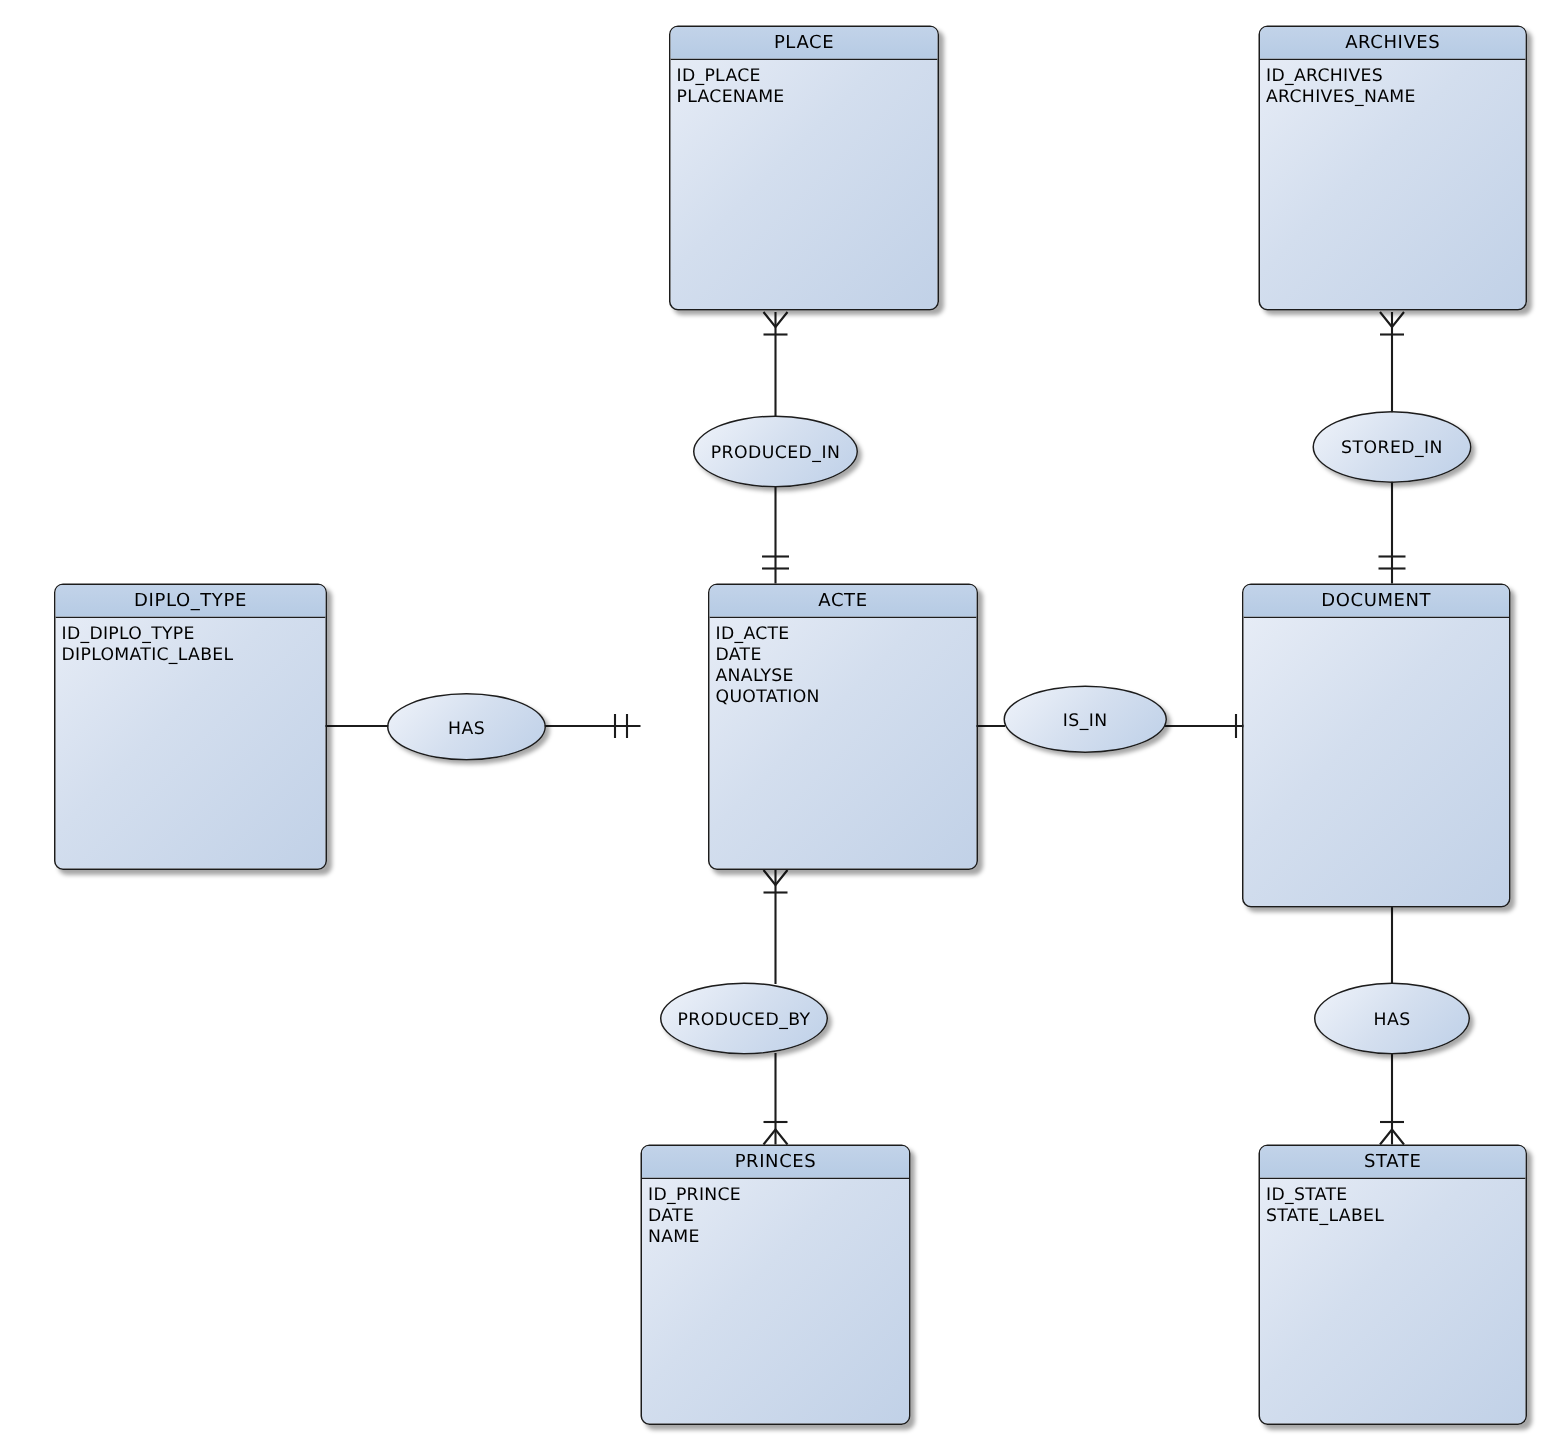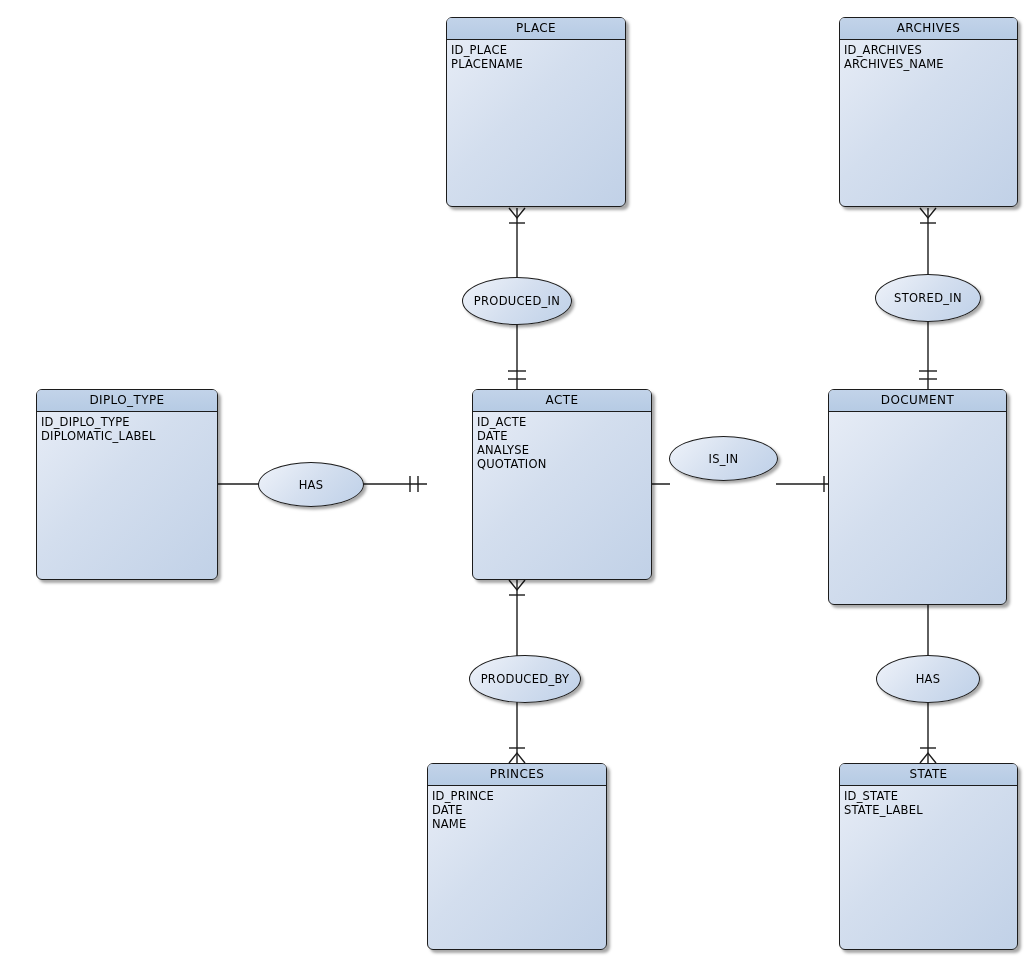--- a/index.html
+++ b/index.html
@@ -177,23 +177,23 @@
 
   <div class="rel" style="left:462px; top:277px; width:110px; height:48px;">
     <span>PRODUCED_IN</span>
   </div>
   <div class="rel" style="left:875px; top:274px; width:106px; height:48px;">
     <span>STORED_IN</span>
   </div>
   <div class="rel" style="left:258px; top:462px; width:106px; height:45px;">
     <span>HAS</span>
   </div>
-  <div class="rel" style="left:669px; top:436px; width:109px; height:45px;">
+  <div class="rel" style="left:669px; top:457px; width:109px; height:45px;">
     <span>IS_IN</span>
   </div>
-  <div class="rel" style="left:469px; top:655px; width:112px; height:48px;">
+  <div class="rel" style="left:440px; top:655px; width:112px; height:48px;">
     <span>PRODUCED_BY</span>
   </div>
   <div class="rel" style="left:876px; top:655px; width:104px; height:48px;">
     <span>HAS</span>
   </div>
 
 </div>
 
 </body></html>

